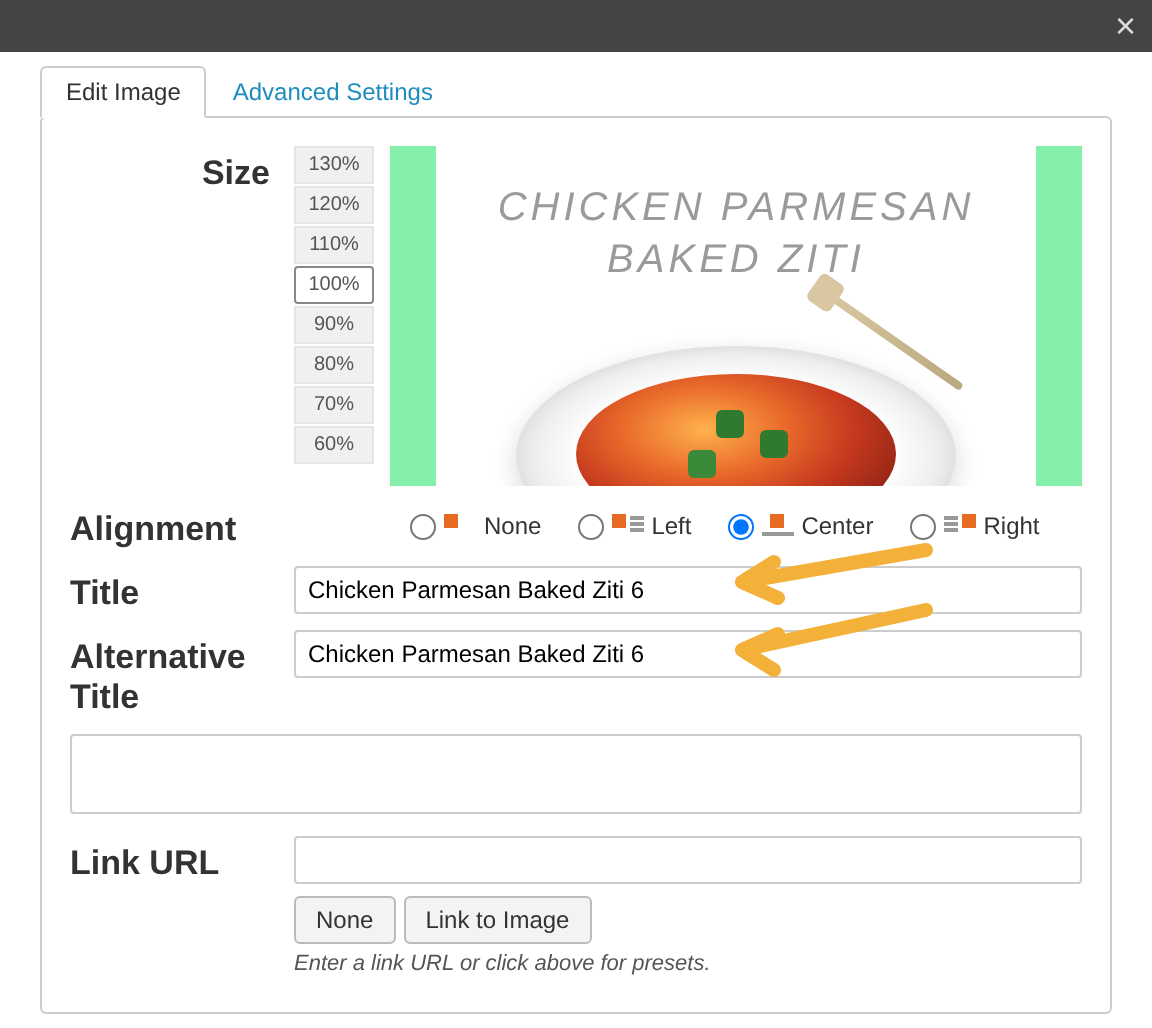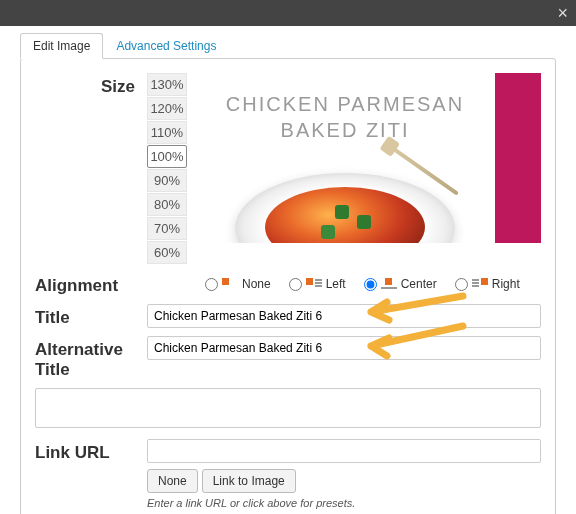--- a/index.html
+++ b/index.html
@@ -11,23 +11,23 @@
   .tabs ul { list-style: none; display: flex; text-align: center; }
   .tabs li { padding: 5px 12px; font-size: 12px; cursor: pointer; border: 1px solid transparent; position: relative; top: 1px; }
   .tabs li.active { border: 1px solid #ccc; border-bottom: 1px solid #fff; border-radius: 3px 3px 0 0; background: #fff; color: #333; }
   .tabs li.link { color: #1e8cbe; }
   .panel { margin: 0 20px 10px 20px; border: 1px solid #ccc; border-radius: 3px; padding: 14px 14px 10px 14px; }
   .row { display: flex; margin-bottom: 8px; }
   .label { width: 112px; font-weight: bold; font-size: 17px; padding-top: 4px; text-align: left; }
   .row.top .label { text-align: right; padding-right: 12px; }
   .field { flex: 1; position: relative; }
   .sizecol { width: 40px; display: flex; flex-direction: column; gap: 1px; }
-  .size-btn { font-size: 13px; color: #555; padding: 3px 0; text-align: center; background: #f0f0f0; border: 1px solid #e5e5e5; cursor: pointer; }
+  .size-btn { font-size: 10px; color: #555; padding: 3px 0; text-align: center; background: #f0f0f0; border: 1px solid #e5e5e5; cursor: pointer; }
   .size-btn.sel { border: 1px solid #888; background: #fff; border-radius: 2px; }
-  .preview { flex: 1; margin-left: 8px; background: #be185d; height: 170px; display: flex; justify-content: flex-start; overflow: hidden; position: relative; }
+  .preview { flex: 1; margin-left: 8px; background: #86efac; height: 170px; display: flex; justify-content: center; overflow: hidden; position: relative; font-style: italic; }
   .preview-inner { width: 300px; height: 170px; background: #fff; position: relative; }
   .ptitle { position: absolute; top: 18px; left: 0; right: 0; text-align: center; font-family: "Trebuchet MS", Arial, sans-serif; letter-spacing: 2px; color: #9a9a9a; font-size: 20px; line-height: 1.3; font-weight: 300; }
   .dish { position: absolute; bottom: -40px; left: 50%; transform: translateX(-50%); width: 220px; height: 120px; }
   .plate { position: absolute; width: 220px; height: 110px; border-radius: 110px/55px; background: radial-gradient(ellipse at center, #fff 50%, #eee 65%, #ddd 72%); bottom: 0; box-shadow: 0 4px 12px rgba(0,0,0,.15); }
   .food { position: absolute; width: 160px; height: 80px; border-radius: 80px/40px; background: radial-gradient(ellipse at 40% 35%, #ffb24d 0%, #e96a2a 30%, #c6391f 55%, #8f2414 80%); left: 30px; bottom: 16px; }
   .food::after { content: ""; position: absolute; width: 14px; height: 14px; background: #2f7a2f; border-radius: 3px; top: 18px; left: 70px; box-shadow: 22px 10px 0 #2f7a2f, -14px 20px 0 #3a8a3a; }
   .fork { position: absolute; width: 80px; height: 4px; background: linear-gradient(90deg,#d8c7a0,#b9a77e); top: 6px; right: -10px; transform: rotate(35deg); border-radius: 2px; }
   .fork::after { content:""; position:absolute; left:-10px; top:-6px; width:14px; height:16px; background:#d8c7a0; border-radius:3px; }
   .align { display: flex; gap: 18px; align-items: center; padding-left: 58px; }
   .align label { display: inline-flex; align-items: center; gap: 4px; cursor: pointer; }

